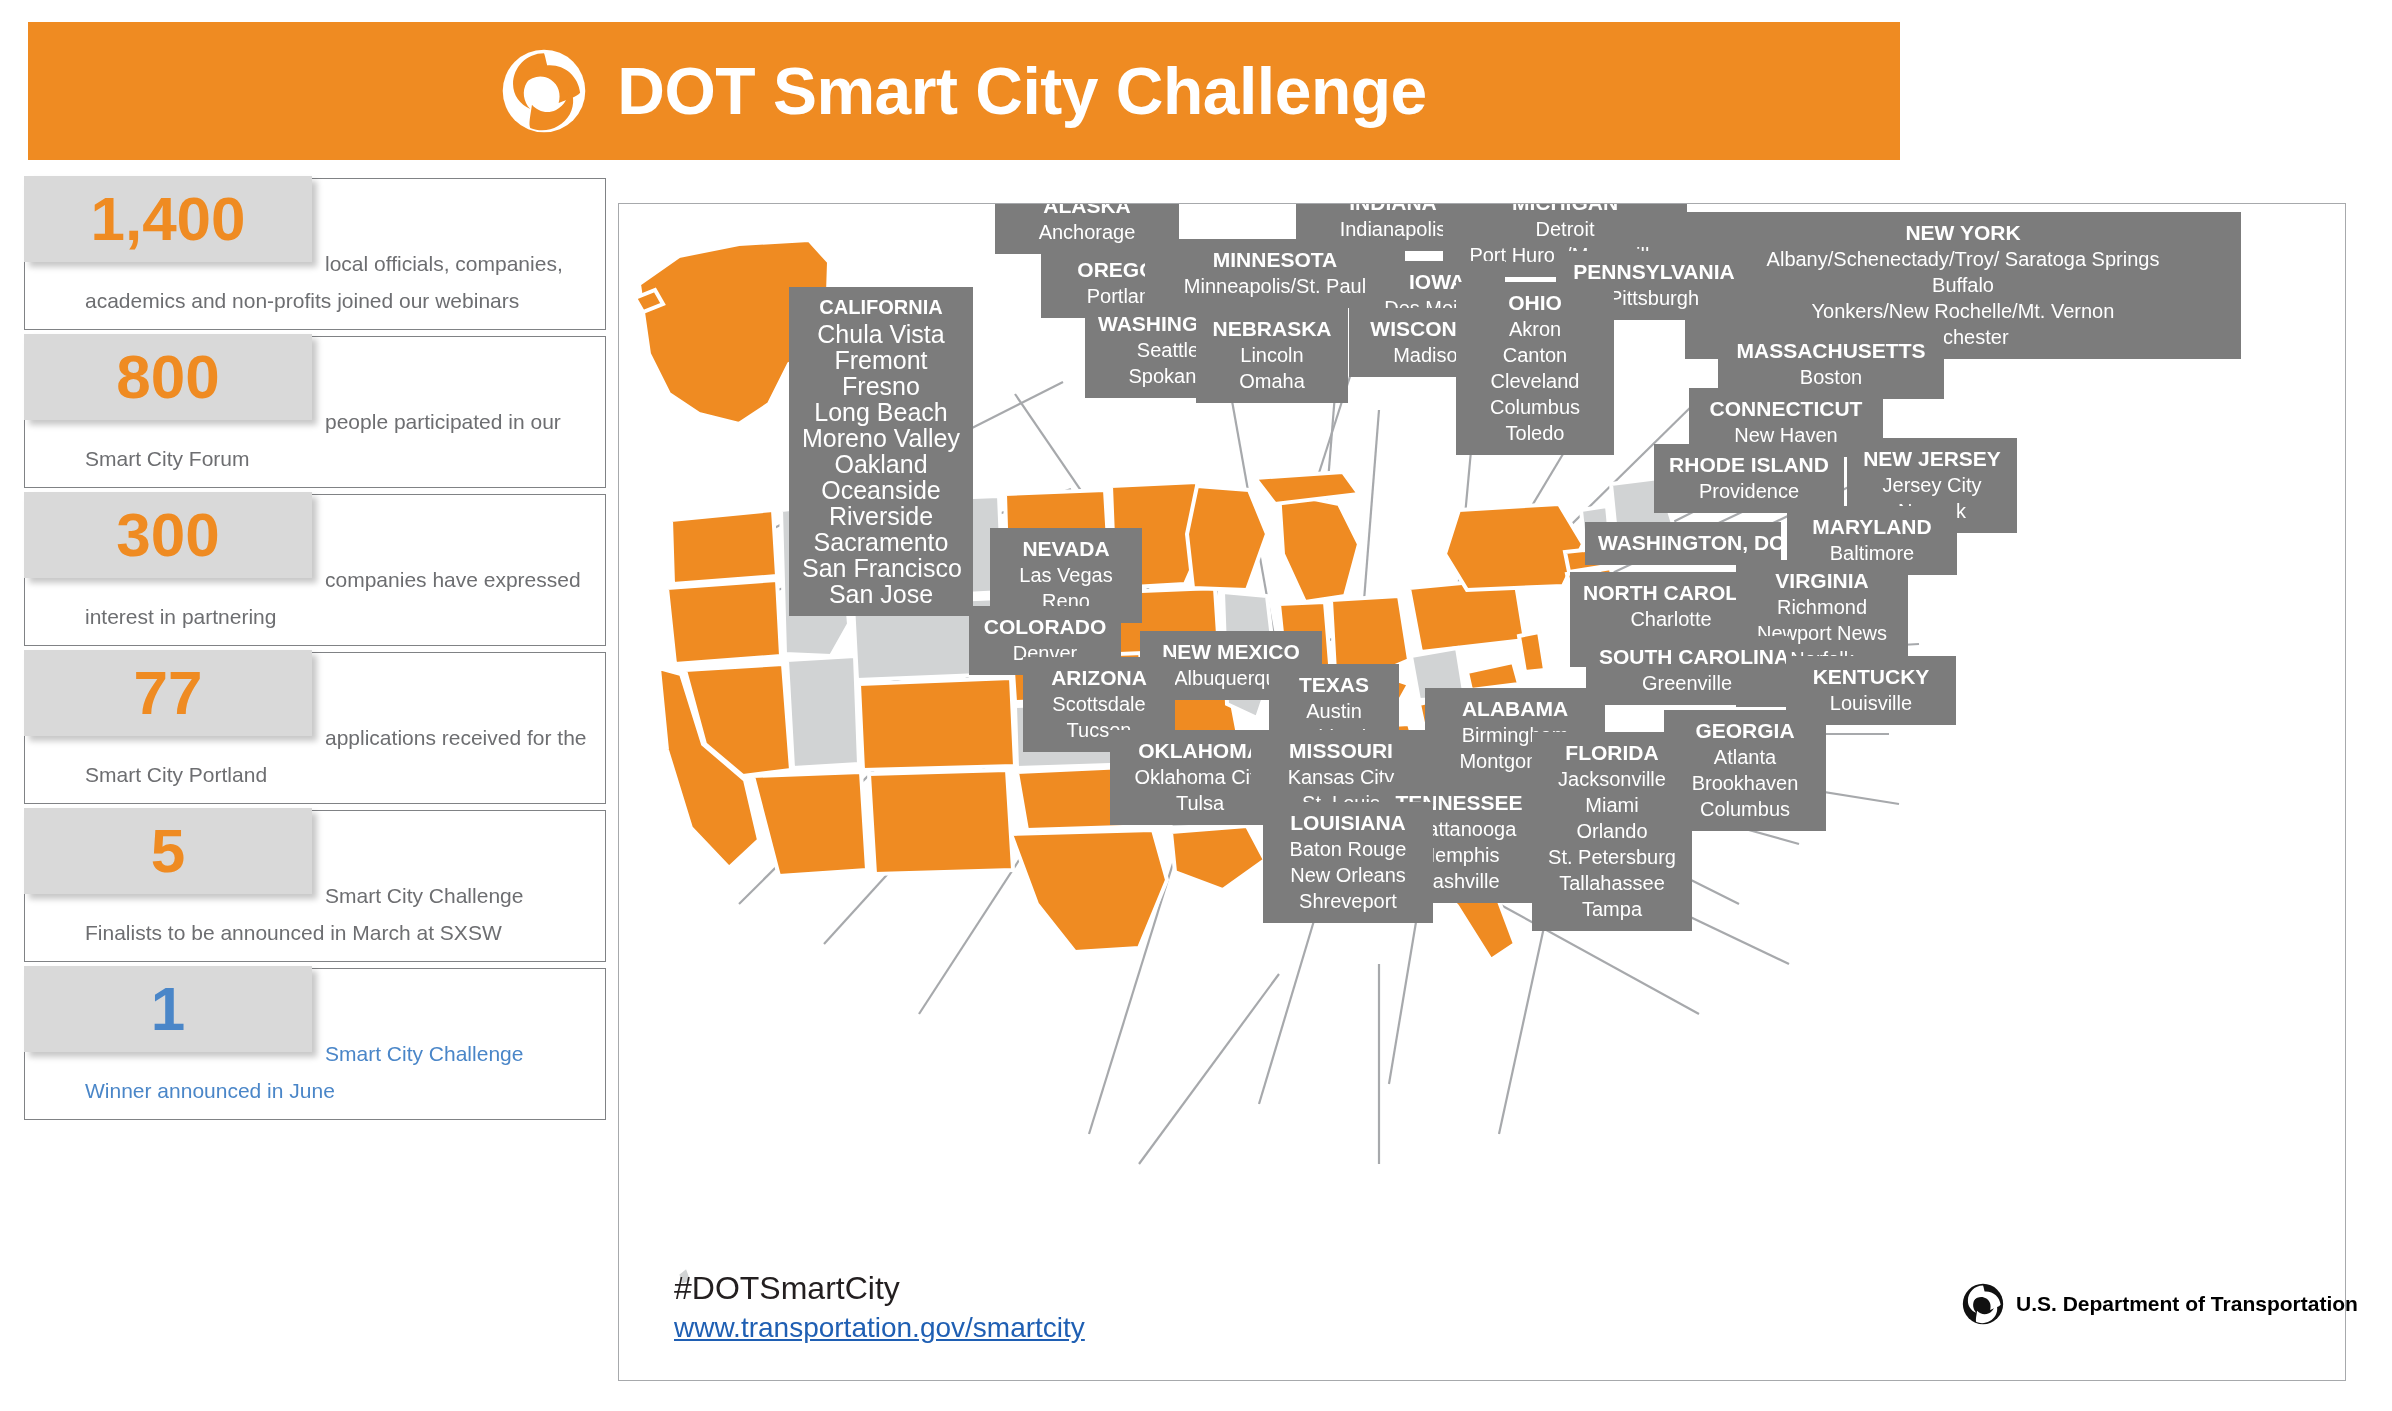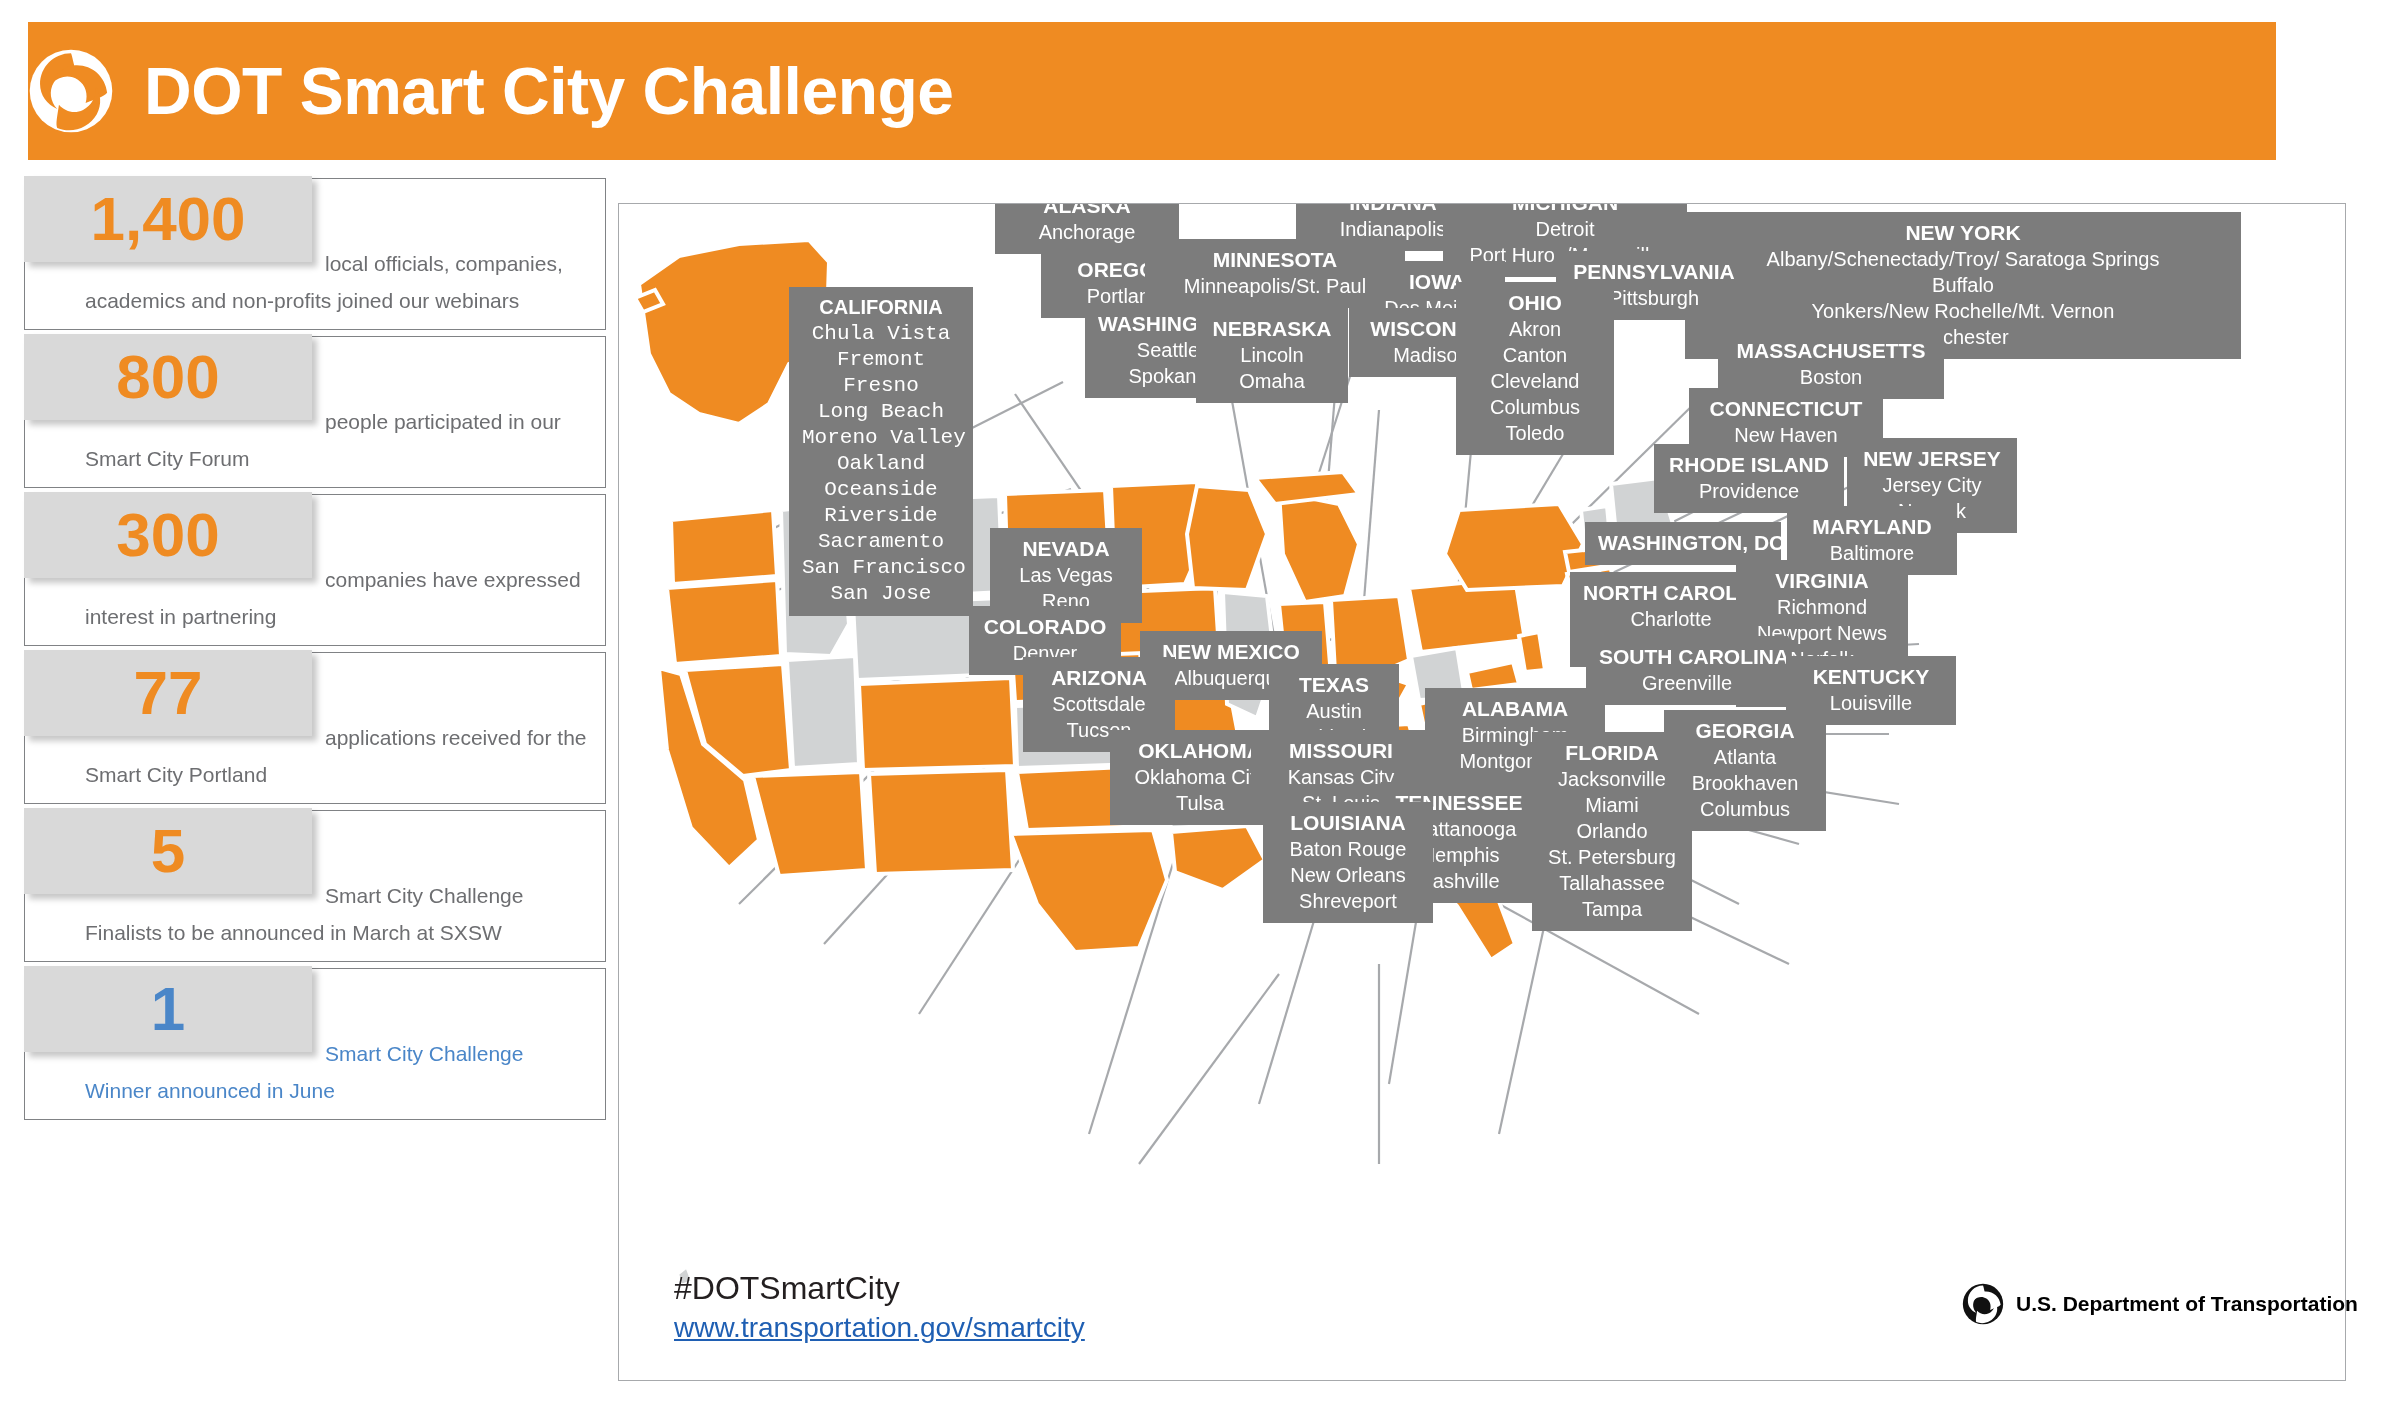--- a/index.html
+++ b/index.html
@@ -12,25 +12,25 @@
   #page {
     position: relative;
     width: 2392px; height: 1411px;
     background: #ffffff;
   }
 
   
   #header {
     position: absolute;
     left: 28px; top: 22px;
-    width: 2248px; height: 138px;
+    width: 1872px; height: 138px;
     background: #ef8b22;
     display: flex;
     align-items: center;
-    justify-content: flex-start;
+    justify-content: center;
   }
   #header-inner { display: flex; align-items: center; gap: 30px; }
   .dot-logo-white { width: 86px; height: 86px; flex: 0 0 auto; }
   #header-title {
     color: #ffffff;
     font-size: 66px;
     font-weight: bold;
     letter-spacing: -0.5px;
     white-space: nowrap;
   }
@@ -108,21 +108,21 @@
     line-height: 27px;
     white-space: nowrap;
   }
   .lbl .city {
     display: block;
     font-size: 20px;
     line-height: 26px;
     white-space: nowrap;
   }
   .lbl.small .st { font-size: 20px; }
-  .lbl.small .city { font-size: 21px; font-family: Liberation Mono, monospace; }
+  .lbl.small .city { font-size: 25px; }
 
   
   #footer-links {
     position: absolute;
     left: 674px; top: 1268px;
     z-index: 9;
   }
   #hashtag { font-size: 32px; color: #231f20; line-height: 40px; }
   #site-url {
     font-size: 28px; color: #1f5fb3; line-height: 40px;

